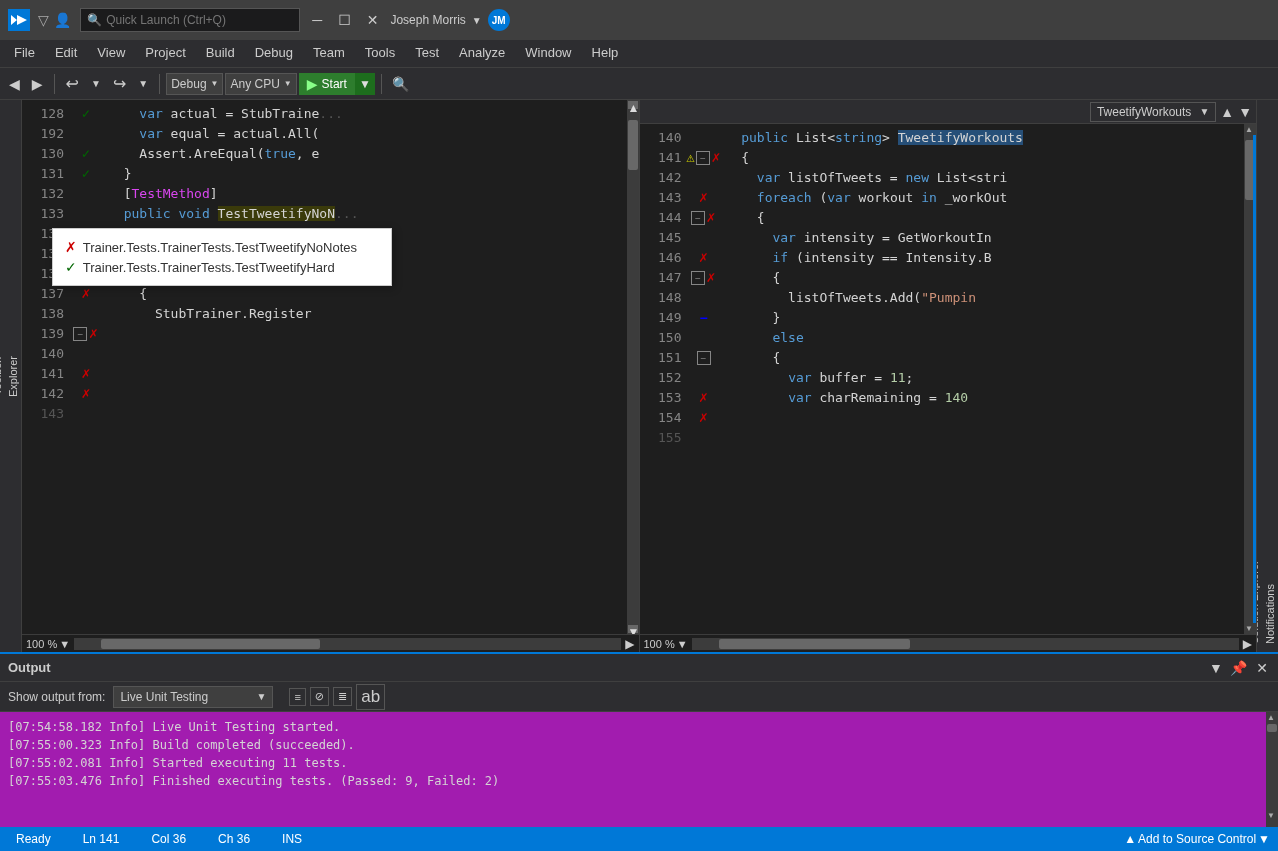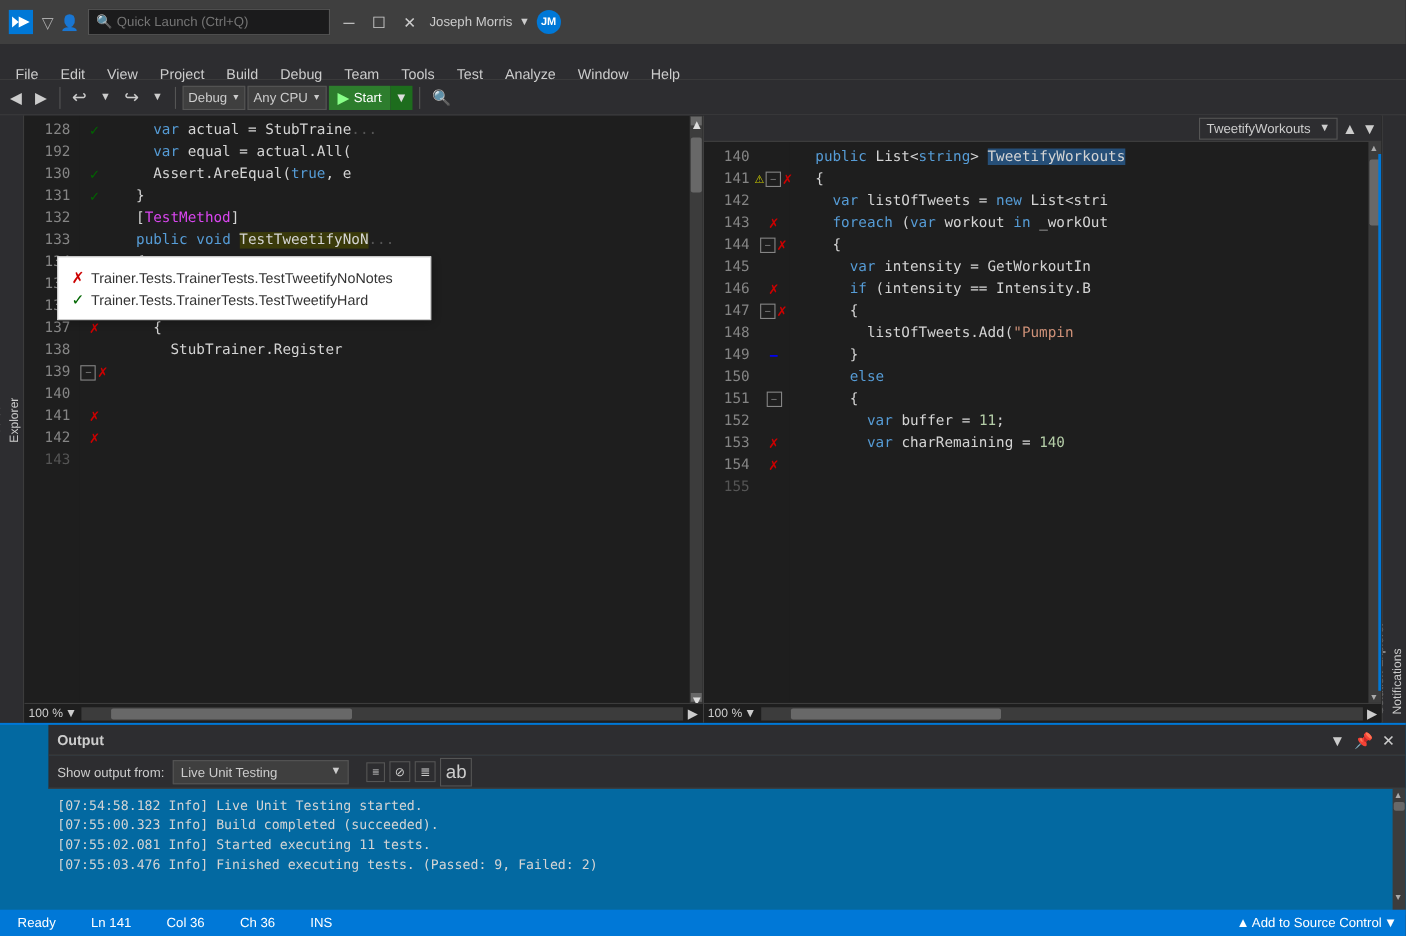--- a/index.html
+++ b/index.html
@@ -10,21 +10,21 @@
     .title-bar-logo { width: 22px; height: 22px; background: #0078d7; display: flex; align-items: center; justify-content: center; font-weight: bold; font-size: 11px; color: white; flex-shrink: 0; }
     .title-bar-text { color: #ccc; font-size: 13px; flex: 1; }
     .title-bar-search { background: #1b1b1c; border: 1px solid #555; height: 24px; width: 220px; display: flex; align-items: center; padding: 0 6px; gap: 4px; }
     .title-bar-search input { background: transparent; border: none; outline: none; color: #ccc; font-size: 12px; width: 180px; }
     .title-bar-icons { display: flex; gap: 6px; align-items: center; }
     .title-bar-icon { color: #ccc; font-size: 14px; cursor: pointer; padding: 4px; }
     .title-bar-user { display: flex; align-items: center; gap: 6px; color: #ccc; font-size: 12px; }
     .user-avatar { background: #0078d7; color: white; width: 22px; height: 22px; border-radius: 50%; display: flex; align-items: center; justify-content: center; font-size: 10px; font-weight: bold; }
 
     
-    .menu-bar { background: #2d2d30; height: 28px; display: flex; align-items: flex-start; padding: 16px 4px; border-bottom: 1px solid #3f3f3f; }
+    .menu-bar { background: #2d2d30; height: 28px; display: flex; align-items: flex-end; padding: 3px 4px; border-bottom: 1px solid #3f3f3f; }
     .menu-item { color: #ccc; font-size: 13px; padding: 4px 10px; cursor: pointer; }
 
     
     .toolbar { background: #2d2d30; height: 32px; display: flex; align-items: center; padding: 0 4px; gap: 2px; border-bottom: 1px solid #3f3f3f; }
     .tb-btn { color: #ccc; font-size: 14px; padding: 3px 5px; cursor: pointer; display: flex; align-items: center; gap: 2px; }
     .tb-separator { width: 1px; height: 20px; background: #555; margin: 0 4px; }
     .tb-dropdown { background: #3f3f3f; border: 1px solid #555; color: #ccc; height: 22px; font-size: 12px; padding: 0 4px; display: flex; align-items: center; gap: 4px; cursor: pointer; }
     .tb-dropdown-arrow { font-size: 8px; }
     .start-btn { background: #2d7d2d; color: white; height: 22px; padding: 0 8px; display: flex; align-items: center; gap: 4px; font-size: 12px; cursor: pointer; border: none; }
     .start-btn-arrow { background: #1d6d1d; padding: 0 4px; height: 22px; display: flex; align-items: center; cursor: pointer; }
@@ -51,21 +51,21 @@
     .code-lines { flex: 1; font-family: 'Consolas', monospace; font-size: 13px; color: #d4d4d4; padding: 4px 0; line-height: 20px; overflow: hidden; }
     .code-line { padding: 0 8px; white-space: pre; }
     .kw { color: #569cd6; }
     .str { color: #ce9178; }
     .num { color: #b5cea8; }
     .scroll-track { flex: 1; height: 8px; background: #3c3c3c; position: relative; }
     .scroll-thumb { height: 8px; background: #686868; position: absolute; border-radius: 2px; }
     .zoom-indicator { font-size: 11px; color: #ccc; padding: 0 4px; cursor: pointer; display: flex; align-items: center; gap: 2px; }
 
     
-    .output-panel { background: #0369a1; border-top: 2px solid #0078d7; padding-left: 44px; }
+    .output-panel { background: #a21caf; border-top: 2px solid #0078d7; }
     .output-header { background: #2d2d30; height: 28px; display: flex; align-items: center; padding: 0 8px; gap: 8px; border-bottom: 1px solid #3f3f3f; }
     .output-title { color: #ccc; font-size: 13px; font-weight: bold; }
     .output-controls { margin-left: auto; display: flex; gap: 4px; }
     .out-btn { color: #ccc; font-size: 14px; cursor: pointer; padding: 2px; }
     .output-toolbar { background: #2d2d30; height: 30px; display: flex; align-items: center; padding: 0 8px; gap: 8px; border-bottom: 1px solid #3f3f3f; }
     .output-label { color: #ccc; font-size: 12px; }
     .output-dropdown { background: #3f3f3f; border: 1px solid #555; color: #ccc; height: 22px; font-size: 12px; padding: 0 6px; display: flex; align-items: center; gap: 16px; cursor: pointer; min-width: 160px; }
     .output-content { font-family: 'Consolas', monospace; font-size: 12px; color: #d4d4d4; padding: 6px 8px; line-height: 18px; }
 
     

